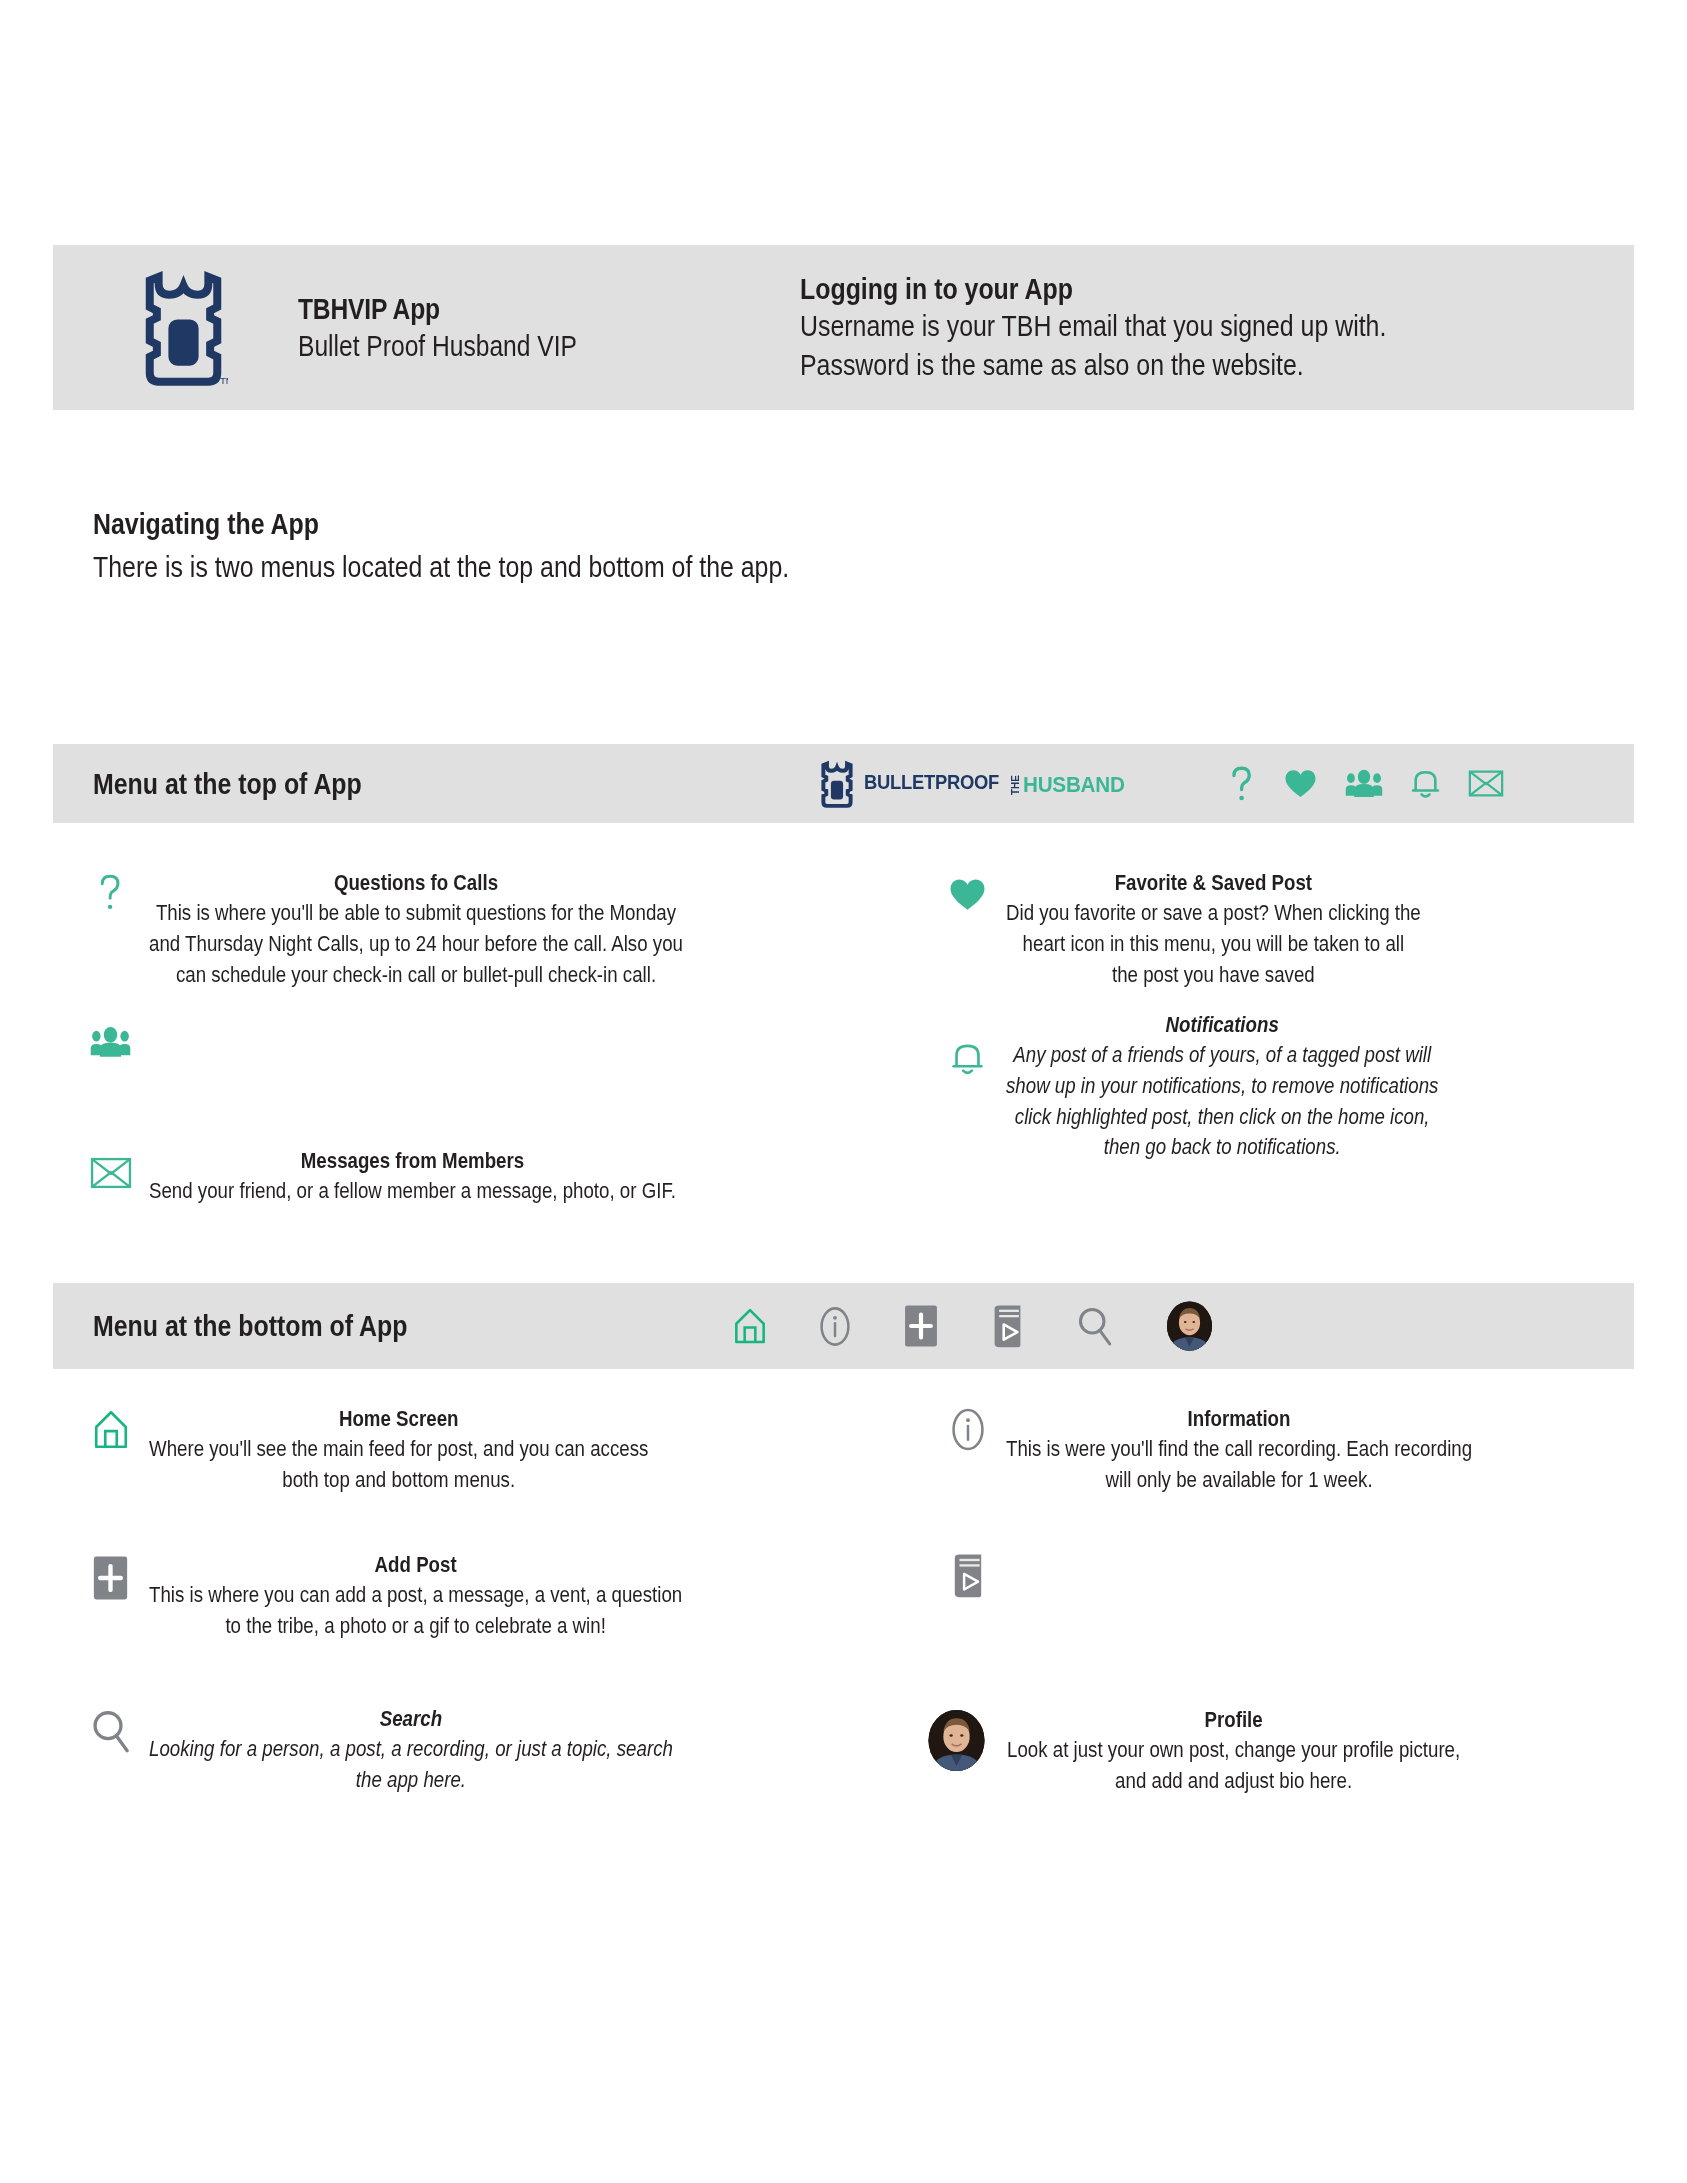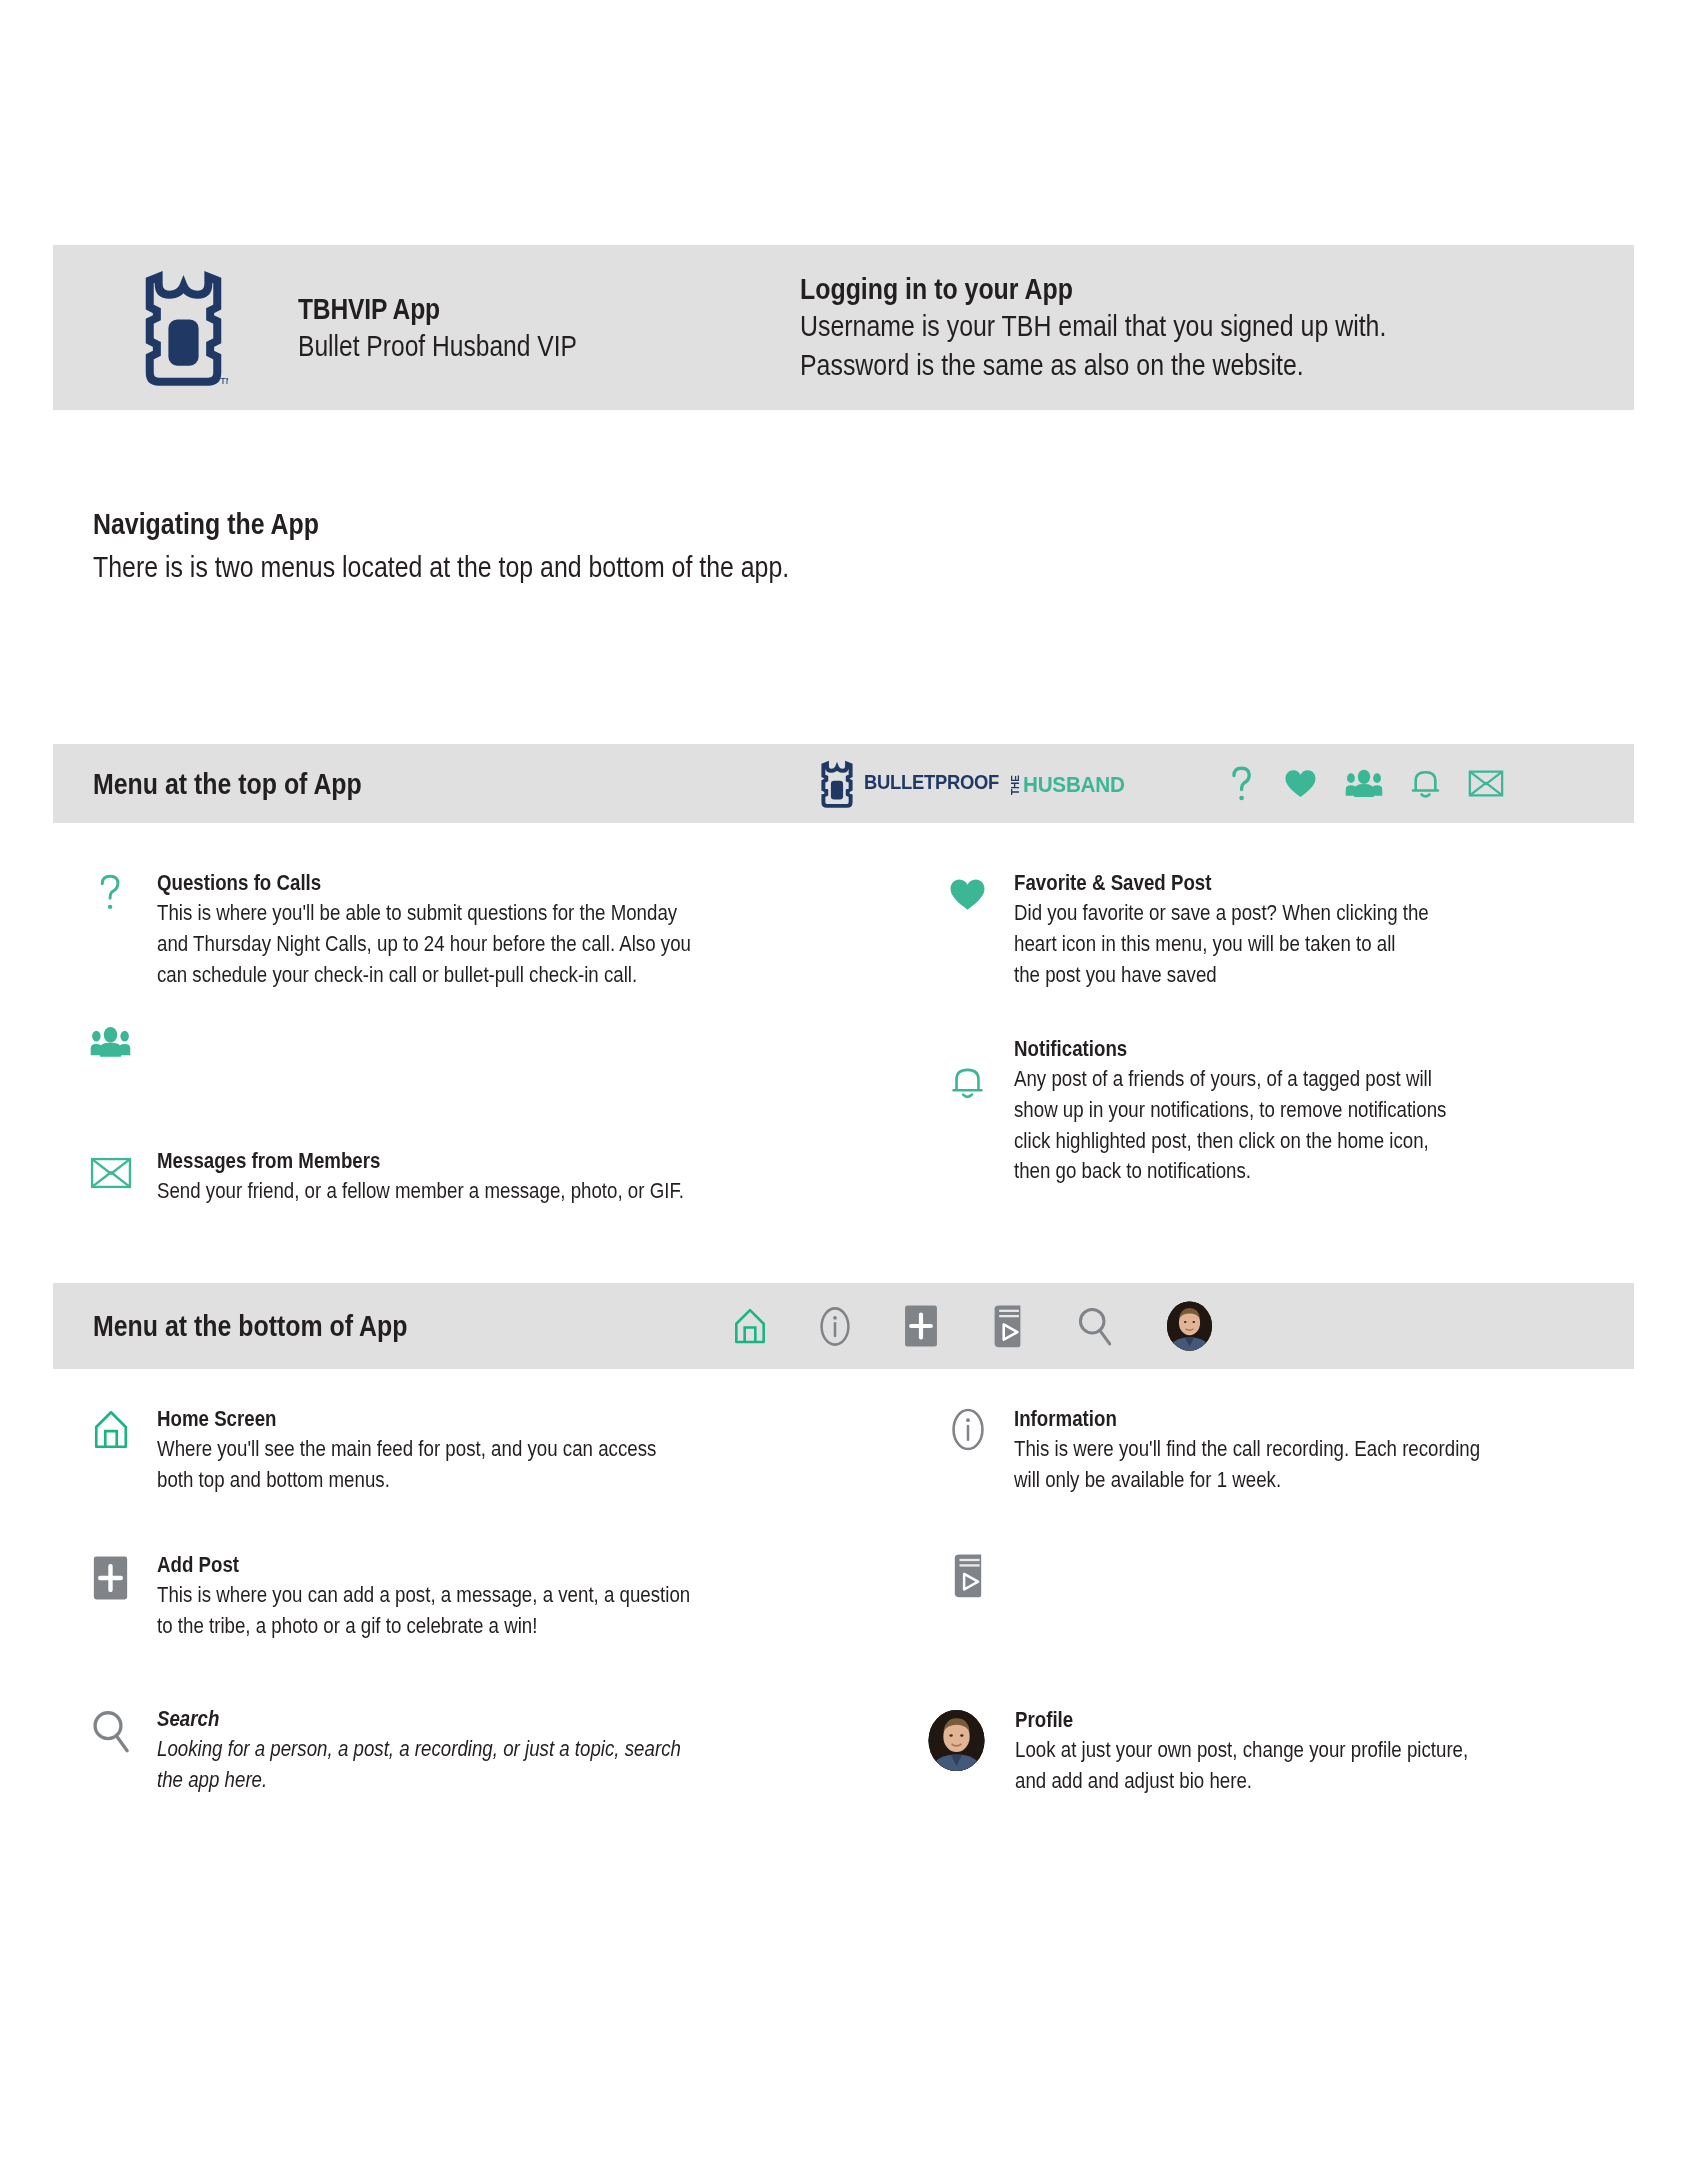--- a/index.html
+++ b/index.html
@@ -75,21 +75,21 @@
   #bottom-cols { top: 1406px; }
   .col { position: absolute; top: 0; }
   .col-left  { left: 76px;  width: 827px; }
   .col-right { left: 933px; width: 695px; }
 
   .feature { display: flex; position: absolute; left: 0; }
   .feat-icon {
     width: 69px; flex: 0 0 69px;
     display: flex; align-items: flex-start; justify-content: center;
   }
-  .feat-text { margin-left: 12px; }
+  .feat-text { margin-left: 4px; text-align: center; }
   .feat-title {
     font-size: 22px; font-weight: bold; line-height: 1.18; white-space: nowrap;
     transform: scaleX(0.85); transform-origin: left center;
   }
   .feat-body {
     font-size: 22px; font-weight: 400; line-height: 1.40; margin-top: 2px;
     transform: scaleX(0.85); transform-origin: left top;
   }
   .feat-body div { white-space: nowrap; }
 
@@ -258,21 +258,21 @@
       <div class="feat-text">
         <div class="feat-title">Favorite &amp; Saved Post</div>
         <div class="feat-body">
           <div>Did you favorite or save a post? When clicking the</div>
           <div>heart icon in this menu, you will be taken to all</div>
           <div>the post you have saved</div>
         </div>
       </div>
     </div>
 
-    <div class="feature" style="top:166px;">
+    <div class="feature" style="top:142px;font-style:italic;">
       <div class="feat-icon" style="padding-top:28px;">
         <svg width="33" height="38" viewBox="0 0 44 52">
           <path d="M7,35 L7,21 Q7,8 22,8 Q37,8 37,21 L37,35" fill="none" stroke="#3bb796" stroke-width="3.6"></path>
           <line x1="3" y1="36" x2="41" y2="36" stroke="#3bb796" stroke-width="3.6" stroke-linecap="round"></line>
           <path d="M16,42 Q22,48 28,42" fill="none" stroke="#3bb796" stroke-width="3.6" stroke-linecap="round"></path>
         </svg>
       </div>
       <div class="feat-text">
         <div class="feat-title">Notifications</div>
         <div class="feat-body">

